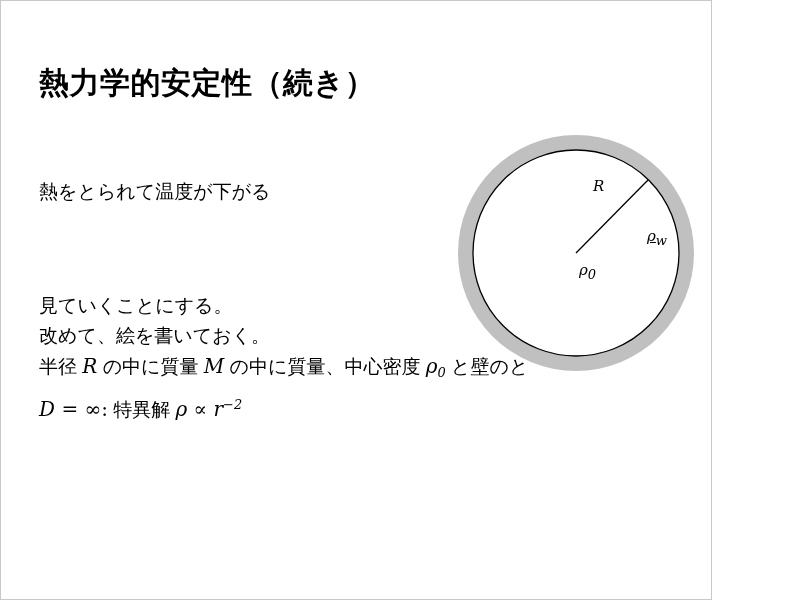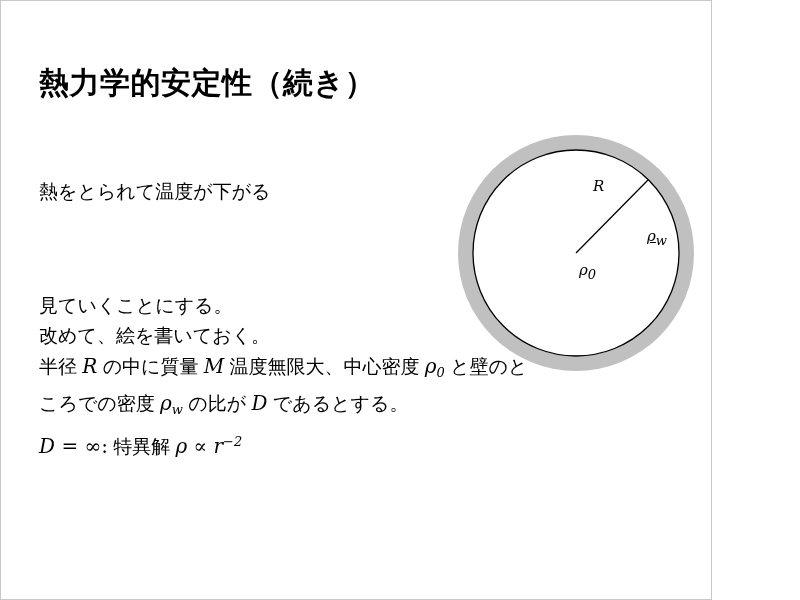--- a/index.html
+++ b/index.html
@@ -98,32 +98,25 @@
 
   <div class="body-block" id="block-b">
     <div class="line">見ていくことにする。</div>
     <div class="line">改めて、絵を書いておく。</div>
 
     <div class="line">
       <span>半径</span>
       <span class="math">R</span>
       <span>の中に質量</span>
       <span class="math">M</span>
-      <span>温度無限大、中心密度</span>
+      <span>の中に質量、中心密度</span>
       <span class="math-up"><span class="rho-glyph">ρ</span><span class="sub">0</span></span>
       <span>と壁のと</span>
     </div>
 
-    <div class="line">
-      <span>ころでの密度</span>
-      <span class="math-up"><span class="rho-glyph">ρ</span><span class="sub">w</span></span>
-      <span>の比が</span>
-      <span class="math">D</span>
-      <span>であるとする。</span>
-    </div>
 
 
     <div class="eqline">
       <span class="math">D = ∞</span><span class="math-up">:</span>
       <span>特異解</span>
       <span class="math-up"><span class="rho-glyph">ρ</span> <span>∝</span> <span class="math">r</span><span class="sup">−2</span></span>
     </div>
   </div>
 
   <div id="figure">

